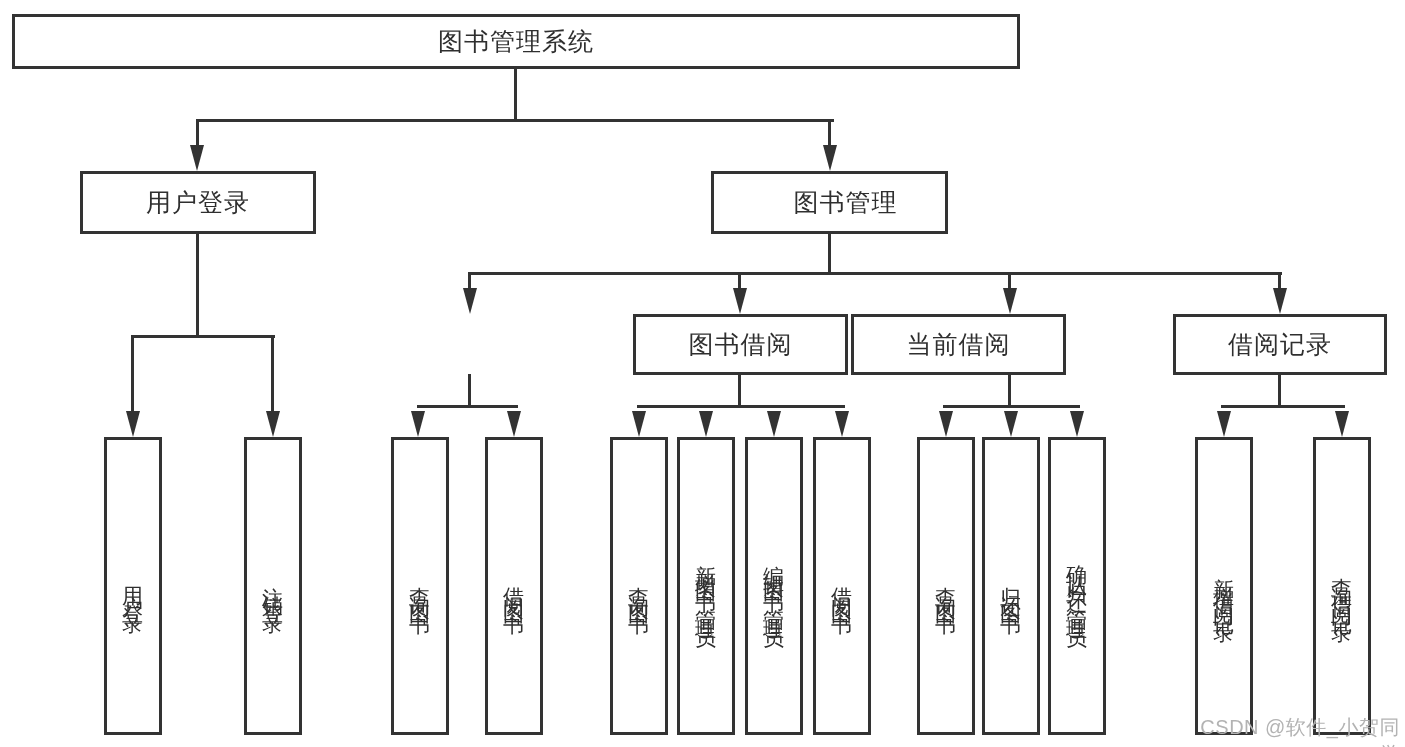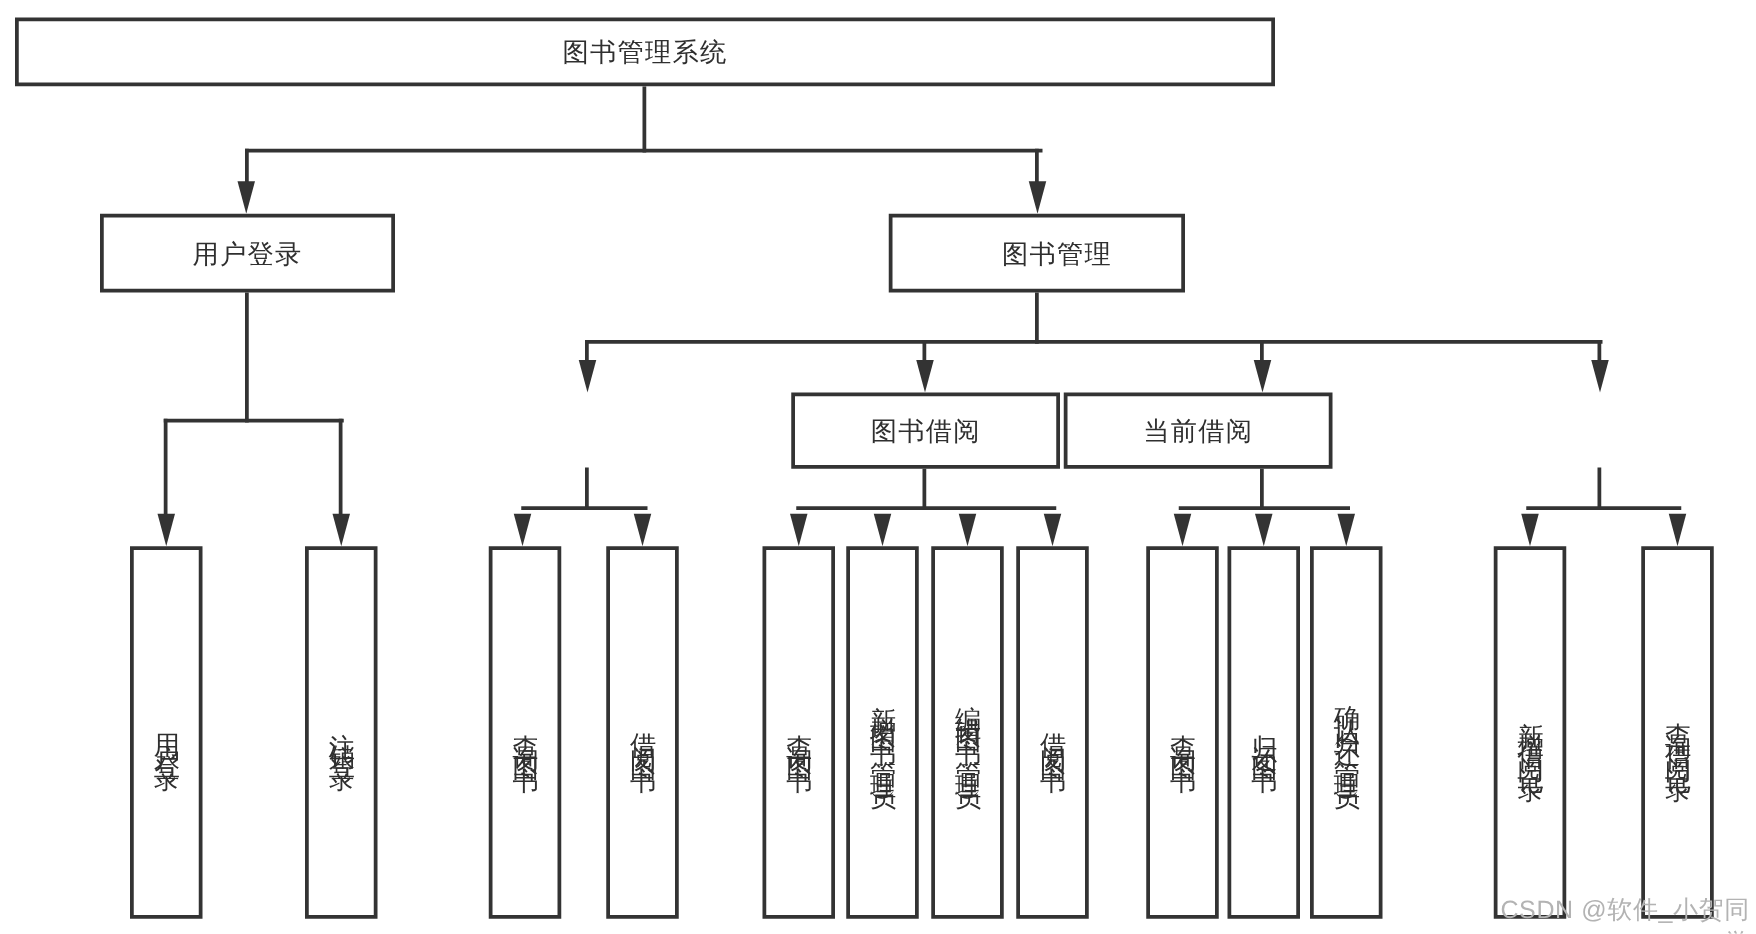--- a/index.html
+++ b/index.html
@@ -4,21 +4,21 @@
 <style>
   html,body{margin:0;padding:0;background:#ffffff;}
   #canvas{
     position:relative;width:1405px;height:747px;background:#ffffff;
     font-family:"Liberation Sans",sans-serif;overflow:hidden;
   }
   .box{
     position:absolute;box-sizing:border-box;background:#ffffff;
     border:3px solid #333333;color:#2f2f2f;
     display:flex;align-items:center;justify-content:center;
-    font-size:21px;letter-spacing:1px;z-index:2;
+    font-size:25px;letter-spacing:1px;z-index:2;
   }
   .box.v{
     writing-mode:vertical-rl;text-orientation:mixed;
     letter-spacing:9px;font-size:21px;line-height:1;
     padding-top:4px;
   }
   .vl{position:absolute;width:3px;background:#333333;z-index:1;}
   .hl{position:absolute;height:3px;background:#333333;z-index:1;}
   .arr{
     position:absolute;width:0;height:0;z-index:1;
@@ -36,20 +36,21 @@
 
 <div id="canvas">
 
   <div class="box" style="left:12px;top:14px;width:1008px;height:55px;">图书管理系统</div>
 
   <div class="box" style="left:80px;top:171px;width:236px;height:63px;">用户登录</div>
   <div class="box" style="left:711px;top:171px;width:237px;height:63px;padding-left:32px;">图书管理</div>
 
   <div class="box" style="left:633px;top:314px;width:215px;height:61px;">图书借阅</div>
   <div class="box" style="left:851px;top:314px;width:215px;height:61px;">当前借阅</div>
+  <div class="box" style="left:1173px;top:314px;width:214px;height:61px;">借阅记录</div>
 
   <div class="box v" style="left:104px;top:437px;width:58px;height:298px;">用户登录</div>
   <div class="box v" style="left:244px;top:437px;width:58px;height:298px;">注销登录</div>
 
   <div class="box v" style="left:391px;top:437px;width:58px;height:298px;">查询图书</div>
   <div class="box v" style="left:485px;top:437px;width:58px;height:298px;">借阅图书</div>
 
   <div class="box v" style="left:610px;top:437px;width:58px;height:298px;">查询图书</div>
   <div class="box v" style="left:677px;top:437px;width:58px;height:298px;">新增图书（管理员）</div>
   <div class="box v" style="left:745px;top:437px;width:58px;height:298px;">编辑图书（管理员）</div>

